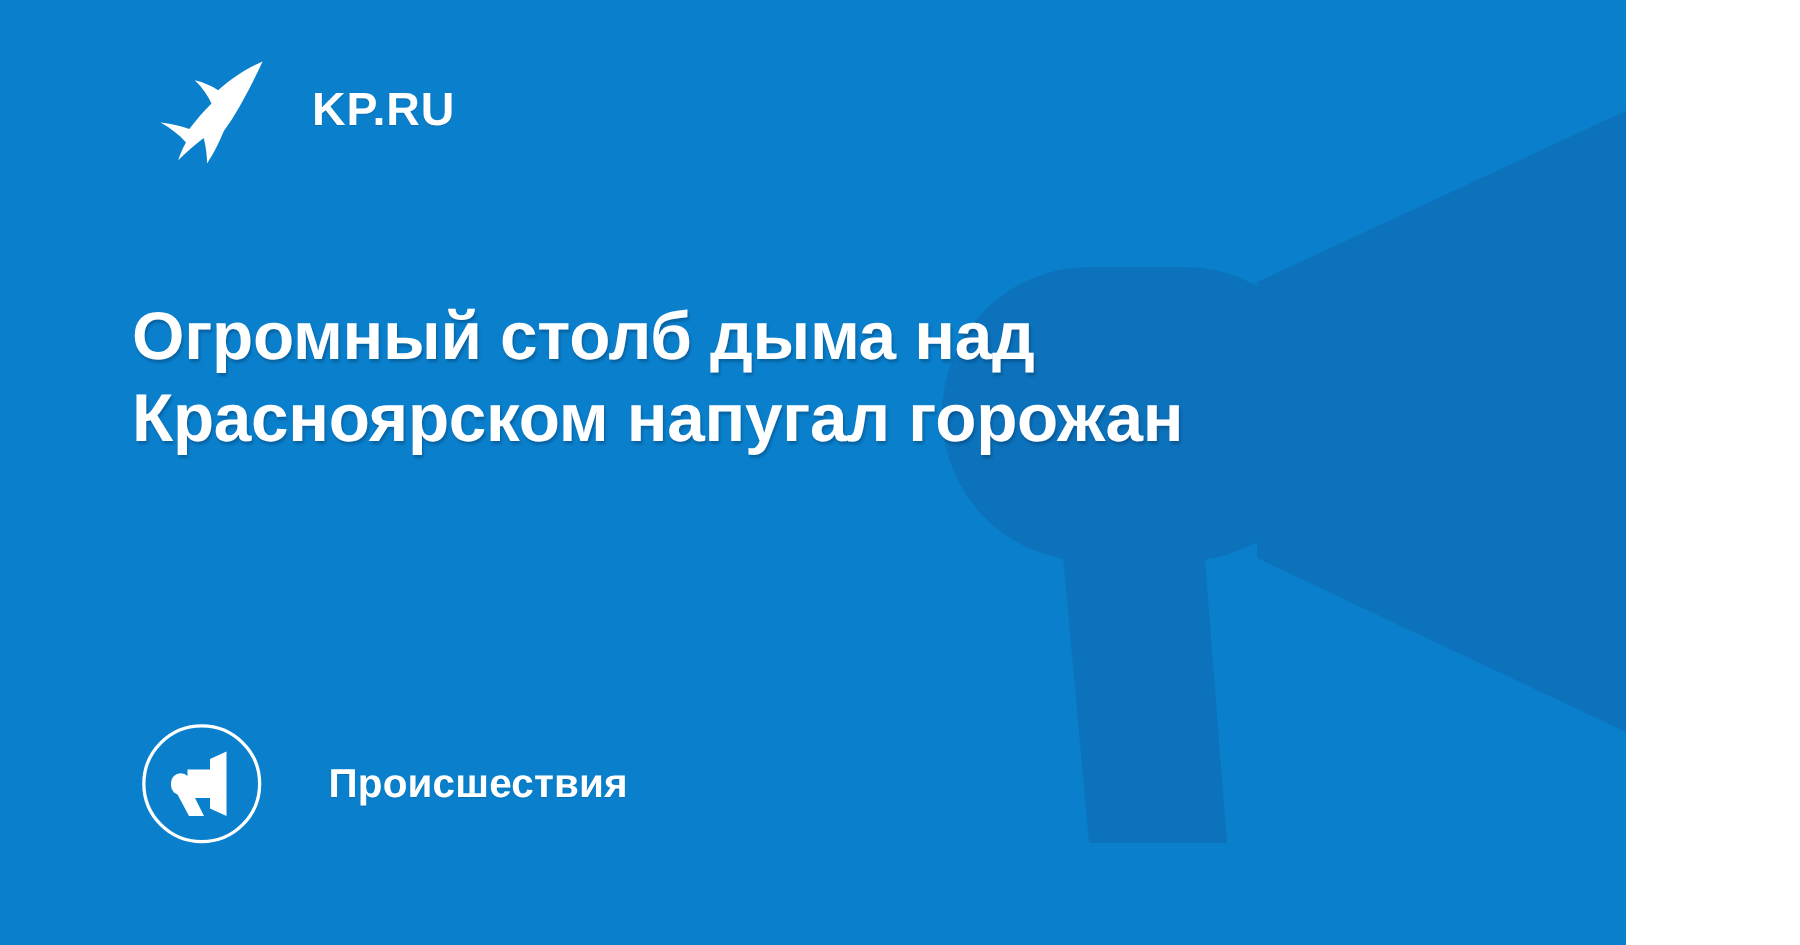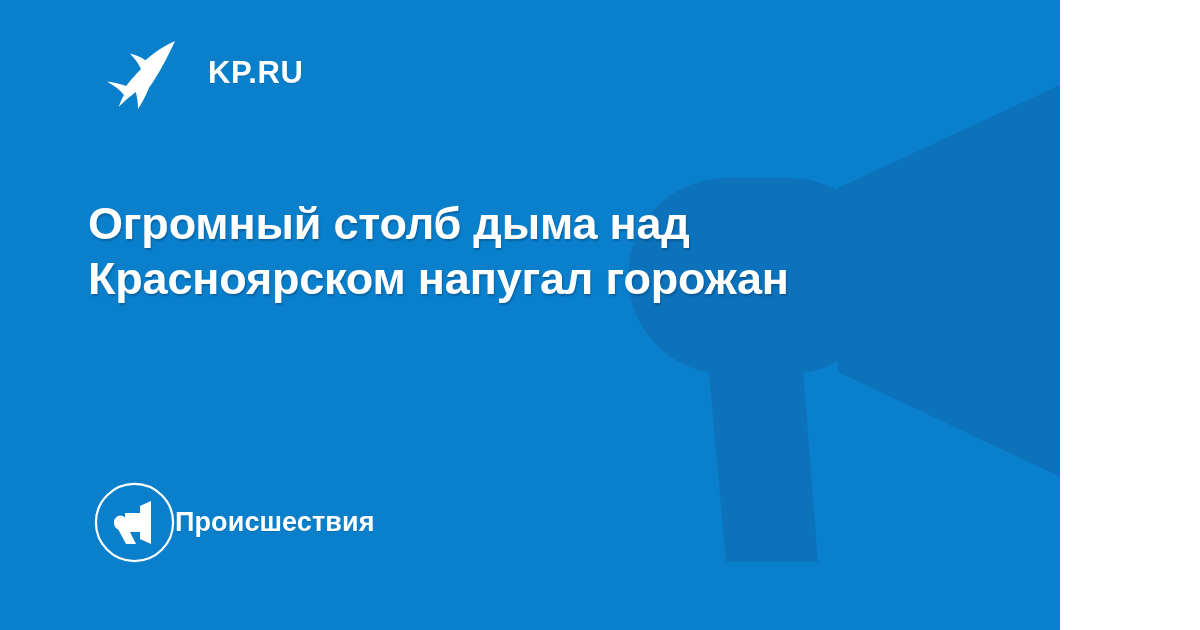--- a/index.html
+++ b/index.html
@@ -9,20 +9,21 @@
     background: #ffffff;
   }
 
   #card {
     position: relative;
     width: 1060px;
     height: 630px;
     overflow: hidden;
     background: #0a80cd;
     font-family: "Liberation Sans", "DejaVu Sans", sans-serif;
+    padding-left: 24px;
     -webkit-font-smoothing: antialiased;
   }
 
   
   #watermark {
     position: absolute;
     inset: 0;
     width: 1200px;
     height: 630px;
     pointer-events: none;
@@ -69,20 +70,21 @@
     text-shadow: 1px 2px 2px rgba(0, 40, 75, .33);
   }
 
   
   #category {
     position: absolute;
     left: 94px;
     top: 481px;
     display: flex;
     align-items: center;
+    gap: 44px;
     height: 82px;
   }
   #category-icon-wrap {
     position: relative;
     width: 81px;
     height: 81px;
     flex: 0 0 auto;
   }
   #category-icon-wrap svg {
     display: block;

